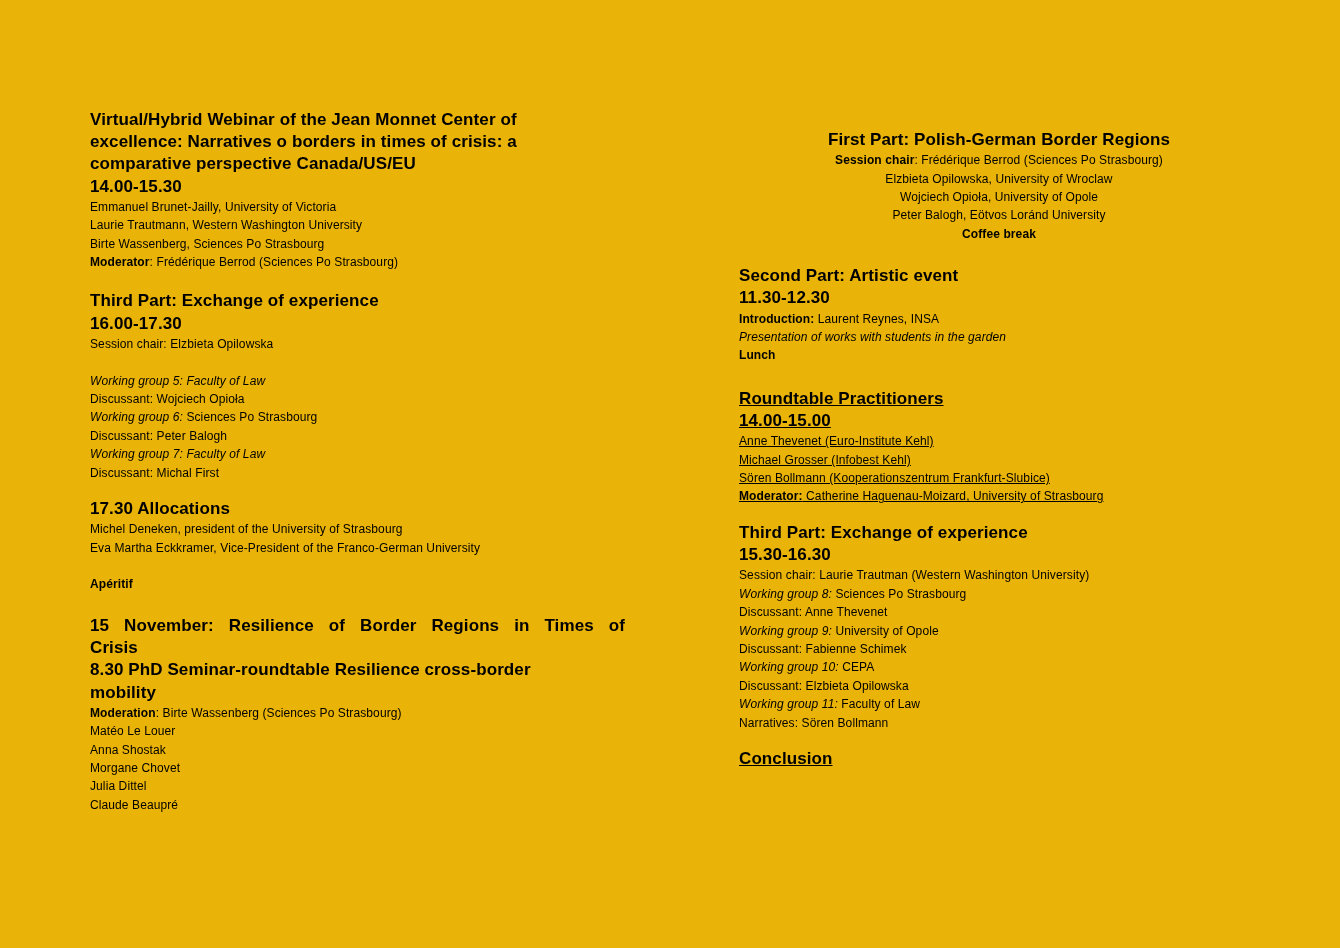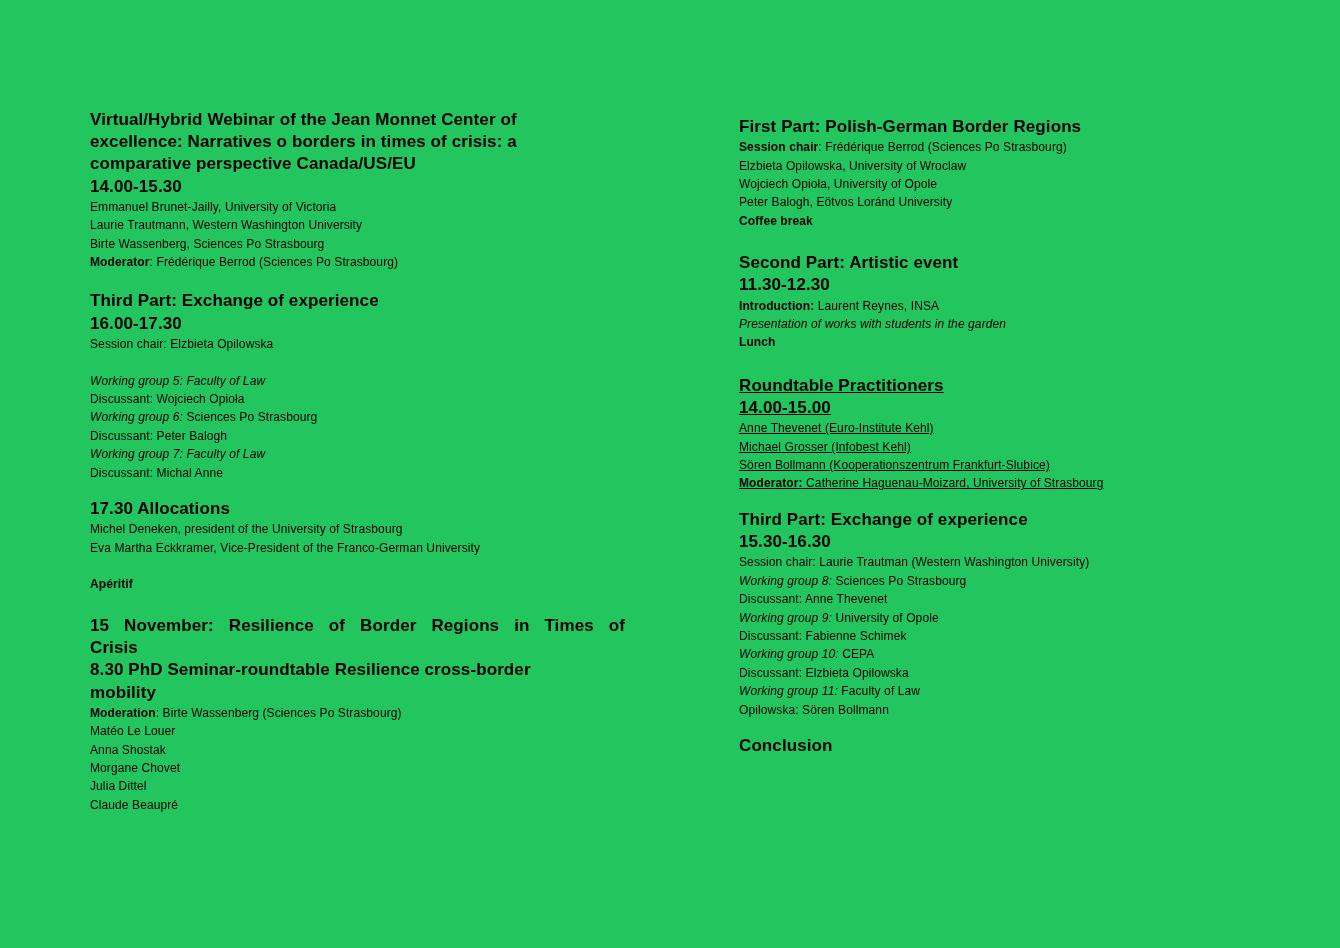--- a/index.html
+++ b/index.html
@@ -3,21 +3,21 @@
 <meta charset="utf-8">
 <style>
   html,body{margin:0;padding:0;}
   body{
     width:1340px;height:948px;
     background:#ffffff;
     font-family:"Liberation Sans", sans-serif;
     color:#000000;
     -webkit-font-smoothing:antialiased;
   }
-  .page{position:relative;width:1340px;height:948px;background:#22c55e;overflow:hidden;}
+  .page{position:relative;width:1340px;height:948px;background:#eab308;overflow:hidden;}
   .col{position:absolute;}
   .col-left{left:90px;top:109px;width:535px;}
   .col-right{left:739px;top:112px;width:520px;}
   .block{margin:0;}
   .line{white-space:pre-wrap;}
   .heading{font-weight:bold;font-size:17px;line-height:22.2px;letter-spacing:0.1px;}
   .heading.justified{text-align:justify;text-align-last:justify;}
   .body{font-size:12px;line-height:18.4px;letter-spacing:0.1px;}
   .blank-line{height:18.4px;}
   .bold{font-weight:bold;}
@@ -41,21 +41,21 @@
       <div class="block" style="margin-top: 19px;">
         <div class="line heading"><span class="">Third Part: Exchange of experience</span></div>
         <div class="line heading"><span class="">16.00-17.30</span></div>
         <div class="line body"><span class="">Session chair: Elzbieta Opilowska</span></div>
         <div class="blank-line"></div>
         <div class="line body"><span class="italic">Working group 5: Faculty of Law</span></div>
         <div class="line body"><span class="">Discussant: Wojciech Opioła</span></div>
         <div class="line body"><span class="italic">Working group 6:</span><span class=""> Sciences Po Strasbourg</span></div>
         <div class="line body"><span class="">Discussant: Peter Balogh</span></div>
         <div class="line body"><span class="italic">Working group 7: Faculty of Law</span></div>
-        <div class="line body"><span class="">Discussant: Michal Anne</span></div>
+        <div class="line body"><span class="">Discussant: Michal First</span></div>
       </div>
       <div class="block" style="margin-top: 16px;">
         <div class="line heading"><span class="">17.30 Allocations</span></div>
         <div class="line body"><span class="">Michel Deneken, president of the University of Strasbourg</span></div>
         <div class="line body"><span class="">Eva Martha Eckkramer, Vice-President of the Franco-German University</span></div>
         <div class="blank-line"></div>
         <div class="line body"><span class="bold">Apéritif</span></div>
       </div>
       <div class="block" style="margin-top: 21px;">
         <div class="line heading justified"><span class="">15 November: Resilience of Border Regions in Times of</span></div>
@@ -64,21 +64,21 @@
         <div class="line heading"><span class="">mobility</span></div>
         <div class="line body"><span class="bold">Moderation</span><span class="">: Birte Wassenberg (Sciences Po Strasbourg)</span></div>
         <div class="line body"><span class="">Matéo Le Louer</span></div>
         <div class="line body"><span class="">Anna Shostak</span></div>
         <div class="line body"><span class="">Morgane Chovet</span></div>
         <div class="line body"><span class="">Julia Dittel</span></div>
         <div class="line body"><span class="">Claude Beaupré</span></div>
       </div>
     </div>
     <div class="col col-right">
-      <div class="block" style="margin-top: 4px;">
+      <div class="block" style="margin-top: 17px; text-align: center;">
         <div class="line heading"><span class="">First Part: Polish-German Border Regions</span></div>
         <div class="line body"><span class="bold">Session chair</span><span class="">: Frédérique Berrod (Sciences Po Strasbourg)</span></div>
         <div class="line body"><span class="">Elzbieta Opilowska, University of Wroclaw</span></div>
         <div class="line body"><span class="">Wojciech Opioła, University of Opole</span></div>
         <div class="line body"><span class="">Peter Balogh, Eötvos Loránd University</span></div>
         <div class="line body"><span class="bold">Coffee break</span></div>
       </div>
       <div class="block" style="margin-top: 22px;">
         <div class="line heading"><span class="">Second Part: Artistic event</span></div>
         <div class="line heading"><span class="">11.30-12.30</span></div>
@@ -98,19 +98,19 @@
         <div class="line heading"><span class="">Third Part: Exchange of experience</span></div>
         <div class="line heading"><span class="">15.30-16.30</span></div>
         <div class="line body"><span class="">Session chair: Laurie Trautman (Western Washington University)</span></div>
         <div class="line body"><span class="italic">Working group 8:</span><span class=""> Sciences Po Strasbourg</span></div>
         <div class="line body"><span class="">Discussant: Anne Thevenet</span></div>
         <div class="line body"><span class="italic">Working group 9:</span><span class=""> University of Opole</span></div>
         <div class="line body"><span class="">Discussant: Fabienne Schimek</span></div>
         <div class="line body"><span class="italic">Working group 10:</span><span class=""> CEPA</span></div>
         <div class="line body"><span class="">Discussant: Elzbieta Opilowska</span></div>
         <div class="line body"><span class="italic">Working group 11:</span><span class=""> Faculty of Law</span></div>
-        <div class="line body"><span class="">Opilowska: Sören Bollmann</span></div>
+        <div class="line body"><span class="">Narratives: Sören Bollmann</span></div>
       </div>
-      <div class="block" style="margin-top: 16px;">
+      <div class="block" style="margin-top: 16px; text-decoration: underline;">
         <div class="line heading"><span class="">Conclusion</span></div>
       </div>
     </div>
   </div>
 
 </body></html>

